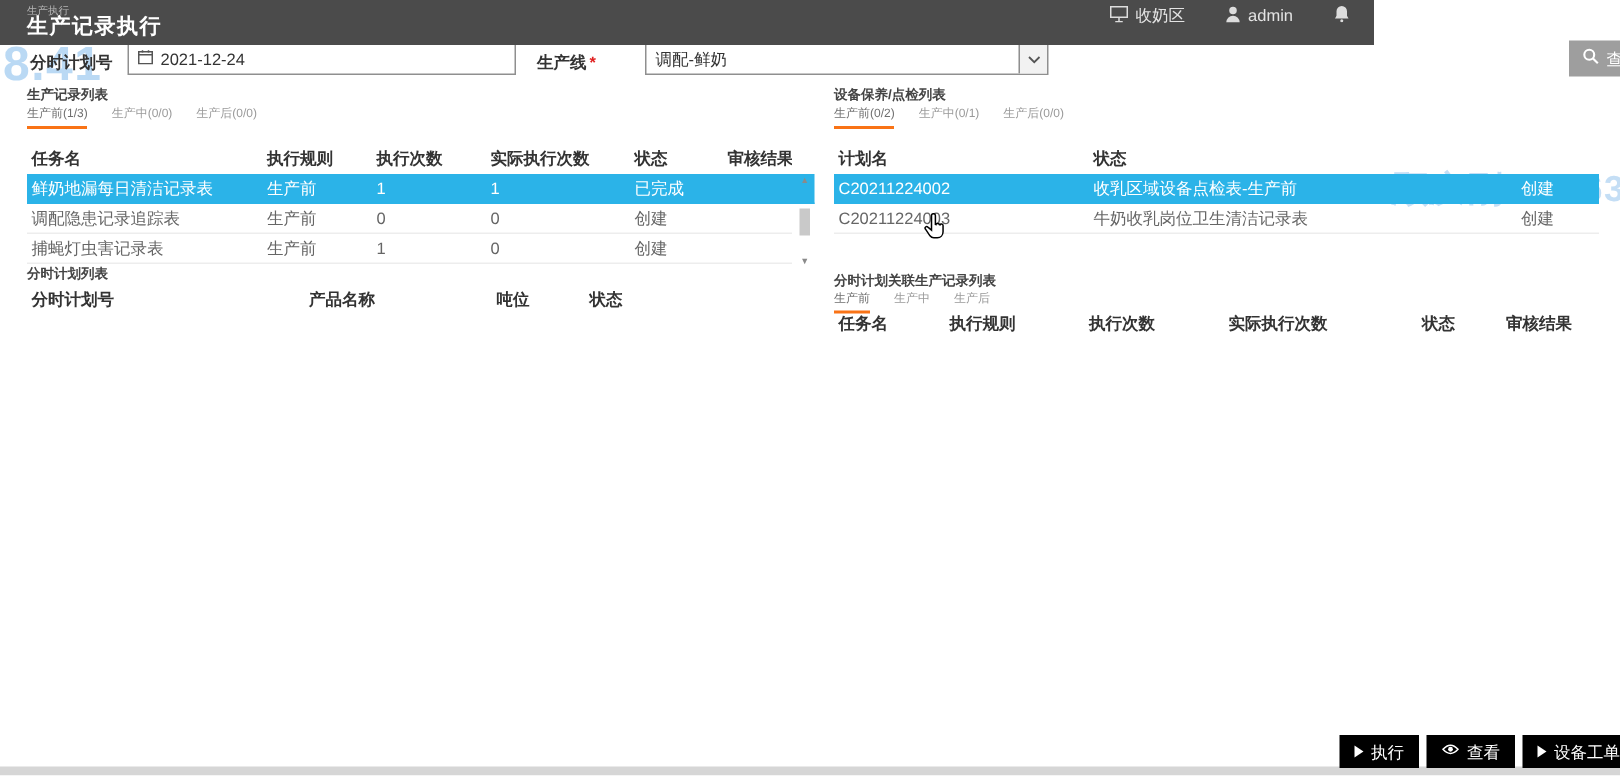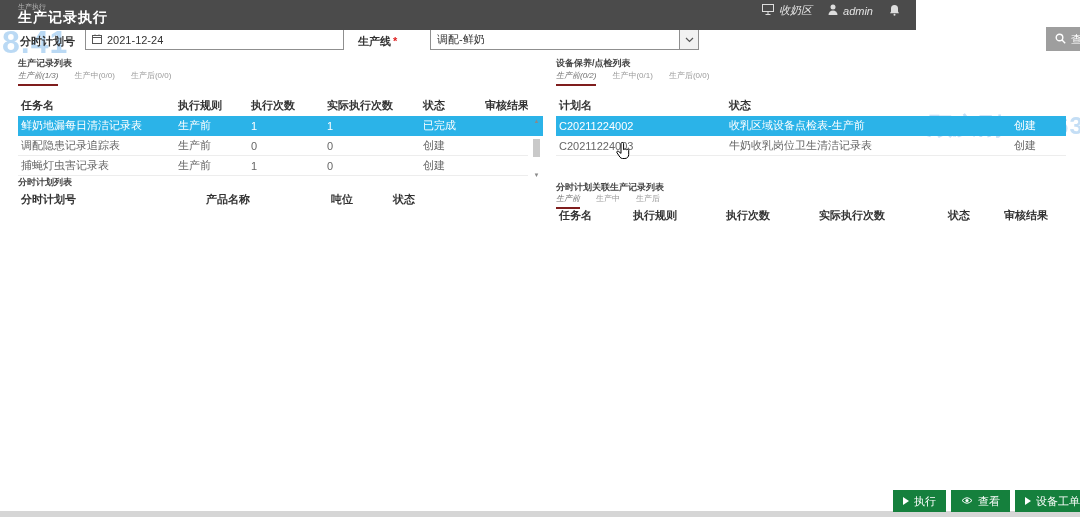--- a/index.html
+++ b/index.html
@@ -5,56 +5,56 @@
   * { margin:0; padding:0; box-sizing:border-box; }
   html,body { width:1080px; height:517px; }
   body {
     position:relative; overflow:hidden; background:#fff;
     font-family:"Liberation Sans","DejaVu Sans",sans-serif; color:#333;
   }
   
   .topbar { position:absolute; left:0; top:0; width:916px; height:30px; background:#4b4b4b; z-index:3; }
   .breadcrumb { position:absolute; left:18px; top:2px; font-size:7px; color:#b5b5b5; }
   .page-title { position:absolute; left:18px; top:9px; font-size:14px; font-weight:bold; color:#fff; letter-spacing:1px; }
-  .topbar-right { position:absolute; right:16px; top:0; height:21px; display:flex; align-items:center; gap:16px; font-size:11px; color:#e3e3e3;font-style:italic; }
+  .topbar-right { position:absolute; right:16px; top:0; height:21px; display:flex; align-items:center; gap:27px; font-size:11px; color:#e3e3e3; }
   .topbar-item { display:flex; align-items:center; gap:5px; cursor:pointer; }
   
   .form-label { position:absolute; font-size:11px; font-weight:bold; color:#333; z-index:2; }
   .req { color:#e02020; margin-left:2px; font-weight:bold; }
   .date-input { position:absolute; left:85px; top:29px; width:259px; height:21px; border:1px solid #8f8f8f; background:#fff;
     display:flex; align-items:center; gap:5px; padding-left:6px; font-size:11px; color:#333; z-index:2; }
   .line-select { position:absolute; left:430px; top:29px; width:269px; height:21px; border:1px solid #8f8f8f; background:#fff;
     display:flex; align-items:center; padding-left:6px; font-size:11px; color:#333; z-index:2;justify-content:center; }
   .select-arrow { margin-left:auto; width:19px; align-self:stretch; border-left:1px solid #8f8f8f; background:#f2f2f2;
     display:flex; align-items:center; justify-content:center; }
   .search-btn { position:absolute; left:1046px; top:27px; height:24px; width:64px; background:#9e9e9e; color:#fff;
     display:flex; align-items:center; gap:5px; padding:0 9px; font-size:11px; z-index:2; cursor:pointer; }
   
   .section-title { position:absolute; font-size:9px; font-weight:bold; color:#444; z-index:2; }
   .tabs { position:absolute; display:flex; gap:16px; font-size:8px; color:#9a9a9a; z-index:2; }
   .tab { padding-bottom:3px; cursor:pointer; }
-  .tab.active { color:#6f6f6f; border-bottom:2px solid #7f1d1d;font-style:italic; }
+  .tab.active { color:#6f6f6f; border-bottom:2px solid #f97316; }
   
   .tbl { position:absolute; width:510px; font-size:11px; z-index:2; }
   .thead { display:grid; height:22px; align-items:center; font-weight:bold; color:#333; }
   .trow { display:grid; height:20px; align-items:center; color:#666; border-bottom:1px solid #ededed; cursor:pointer; background:transparent; }
   .trow.selected { background:#2bb3e8; color:#fff; border-bottom-color:#2bb3e8; }
   .cols-left  { grid-template-columns:157px 73px 76px 96px 62px 46px; }
   .cols-right { grid-template-columns:170px 285px 55px; }
   .cols-tp    { grid-template-columns:185px 125px 62px 138px; }
   .cols-tpr   { grid-template-columns:74px 93px 93px 129px 56px 65px; }
   .cell { padding-left:3px; white-space:nowrap; overflow:hidden; }
   
   .vscroll { position:absolute; left:530px; top:117px; width:13px; height:62px; z-index:2;
     display:flex; flex-direction:column; align-items:center; justify-content:space-between; }
   .scroll-arrow { font-size:6px; color:#8a8a8a; line-height:8px; cursor:pointer; }
   .scroll-thumb { width:7px; height:18px; background:#c9c9c9; cursor:grab; }
   
   .actions { position:absolute; left:893px; top:490px; display:flex; gap:5px; z-index:3; }
-  .action-btn { height:22px; background:#15803d; color:#fff; font-size:11px; display:flex; align-items:center; gap:5px;
+  .action-btn { height:22px; background:#000000; color:#fff; font-size:11px; display:flex; align-items:center; gap:5px;
     padding:0 10px; white-space:nowrap; cursor:pointer; }
   .play-tri { width:0; height:0; border-left:6px solid #fff; border-top:4px solid transparent; border-bottom:4px solid transparent; }
   .bottom-strip { position:absolute; left:0; top:511px; width:1080px; height:6px; background:#d6d6d6; z-index:1; }
   
   .wm-time { position:absolute; left:2px; top:24px; font-size:32px; font-weight:bold; color:rgba(130,185,235,.55);
     z-index:1; letter-spacing:1px; }
   .wm-sig { position:absolute; left:928px; top:110px; font-size:24px; font-weight:bold; color:rgba(165,205,240,.65);
     z-index:2; white-space:nowrap; letter-spacing:1px; pointer-events:none; }
   .cursor-hand { position:absolute; left:616px; top:142px; z-index:4; }
 </style>

